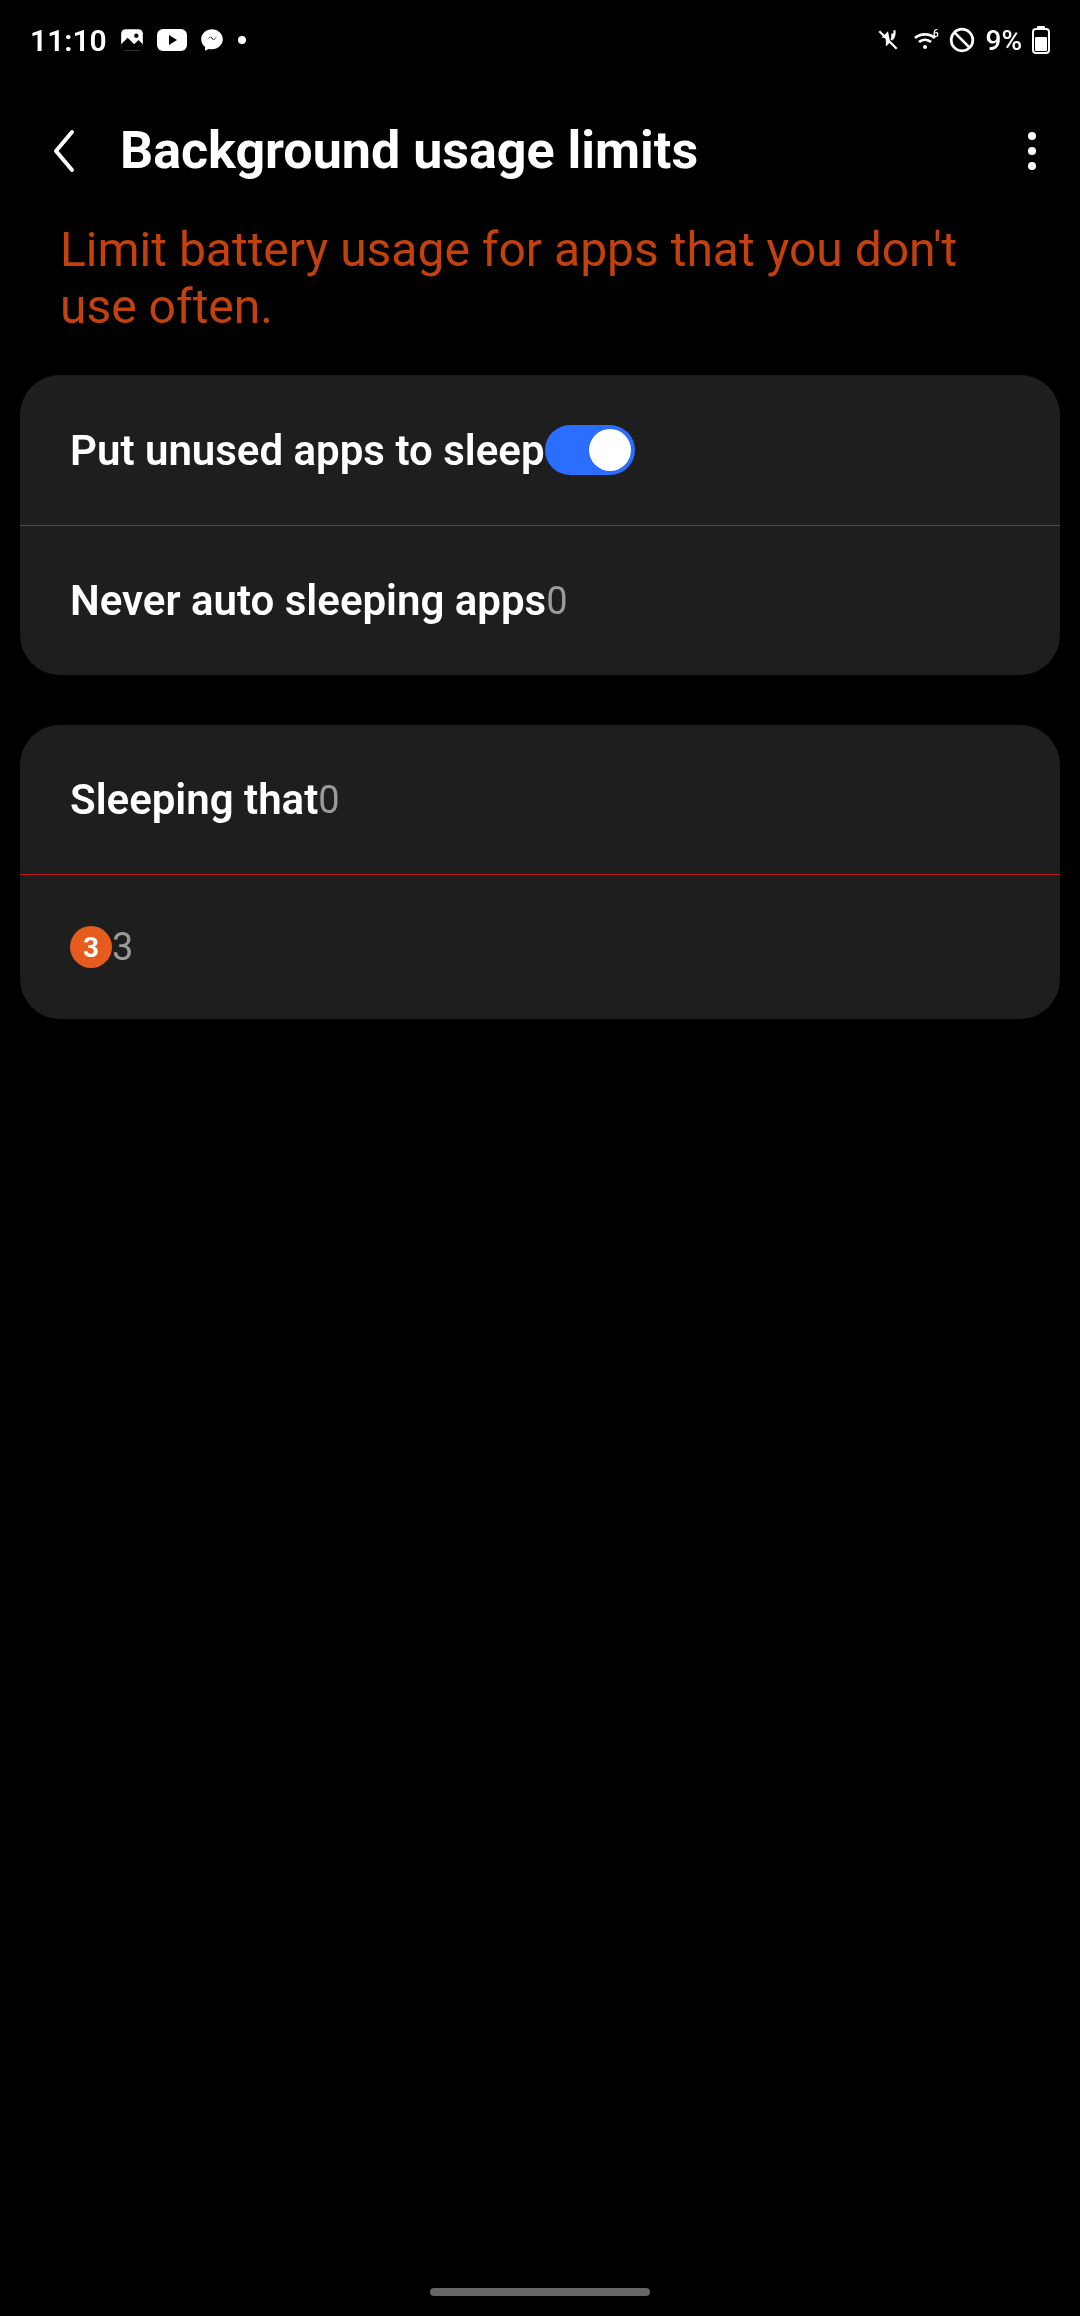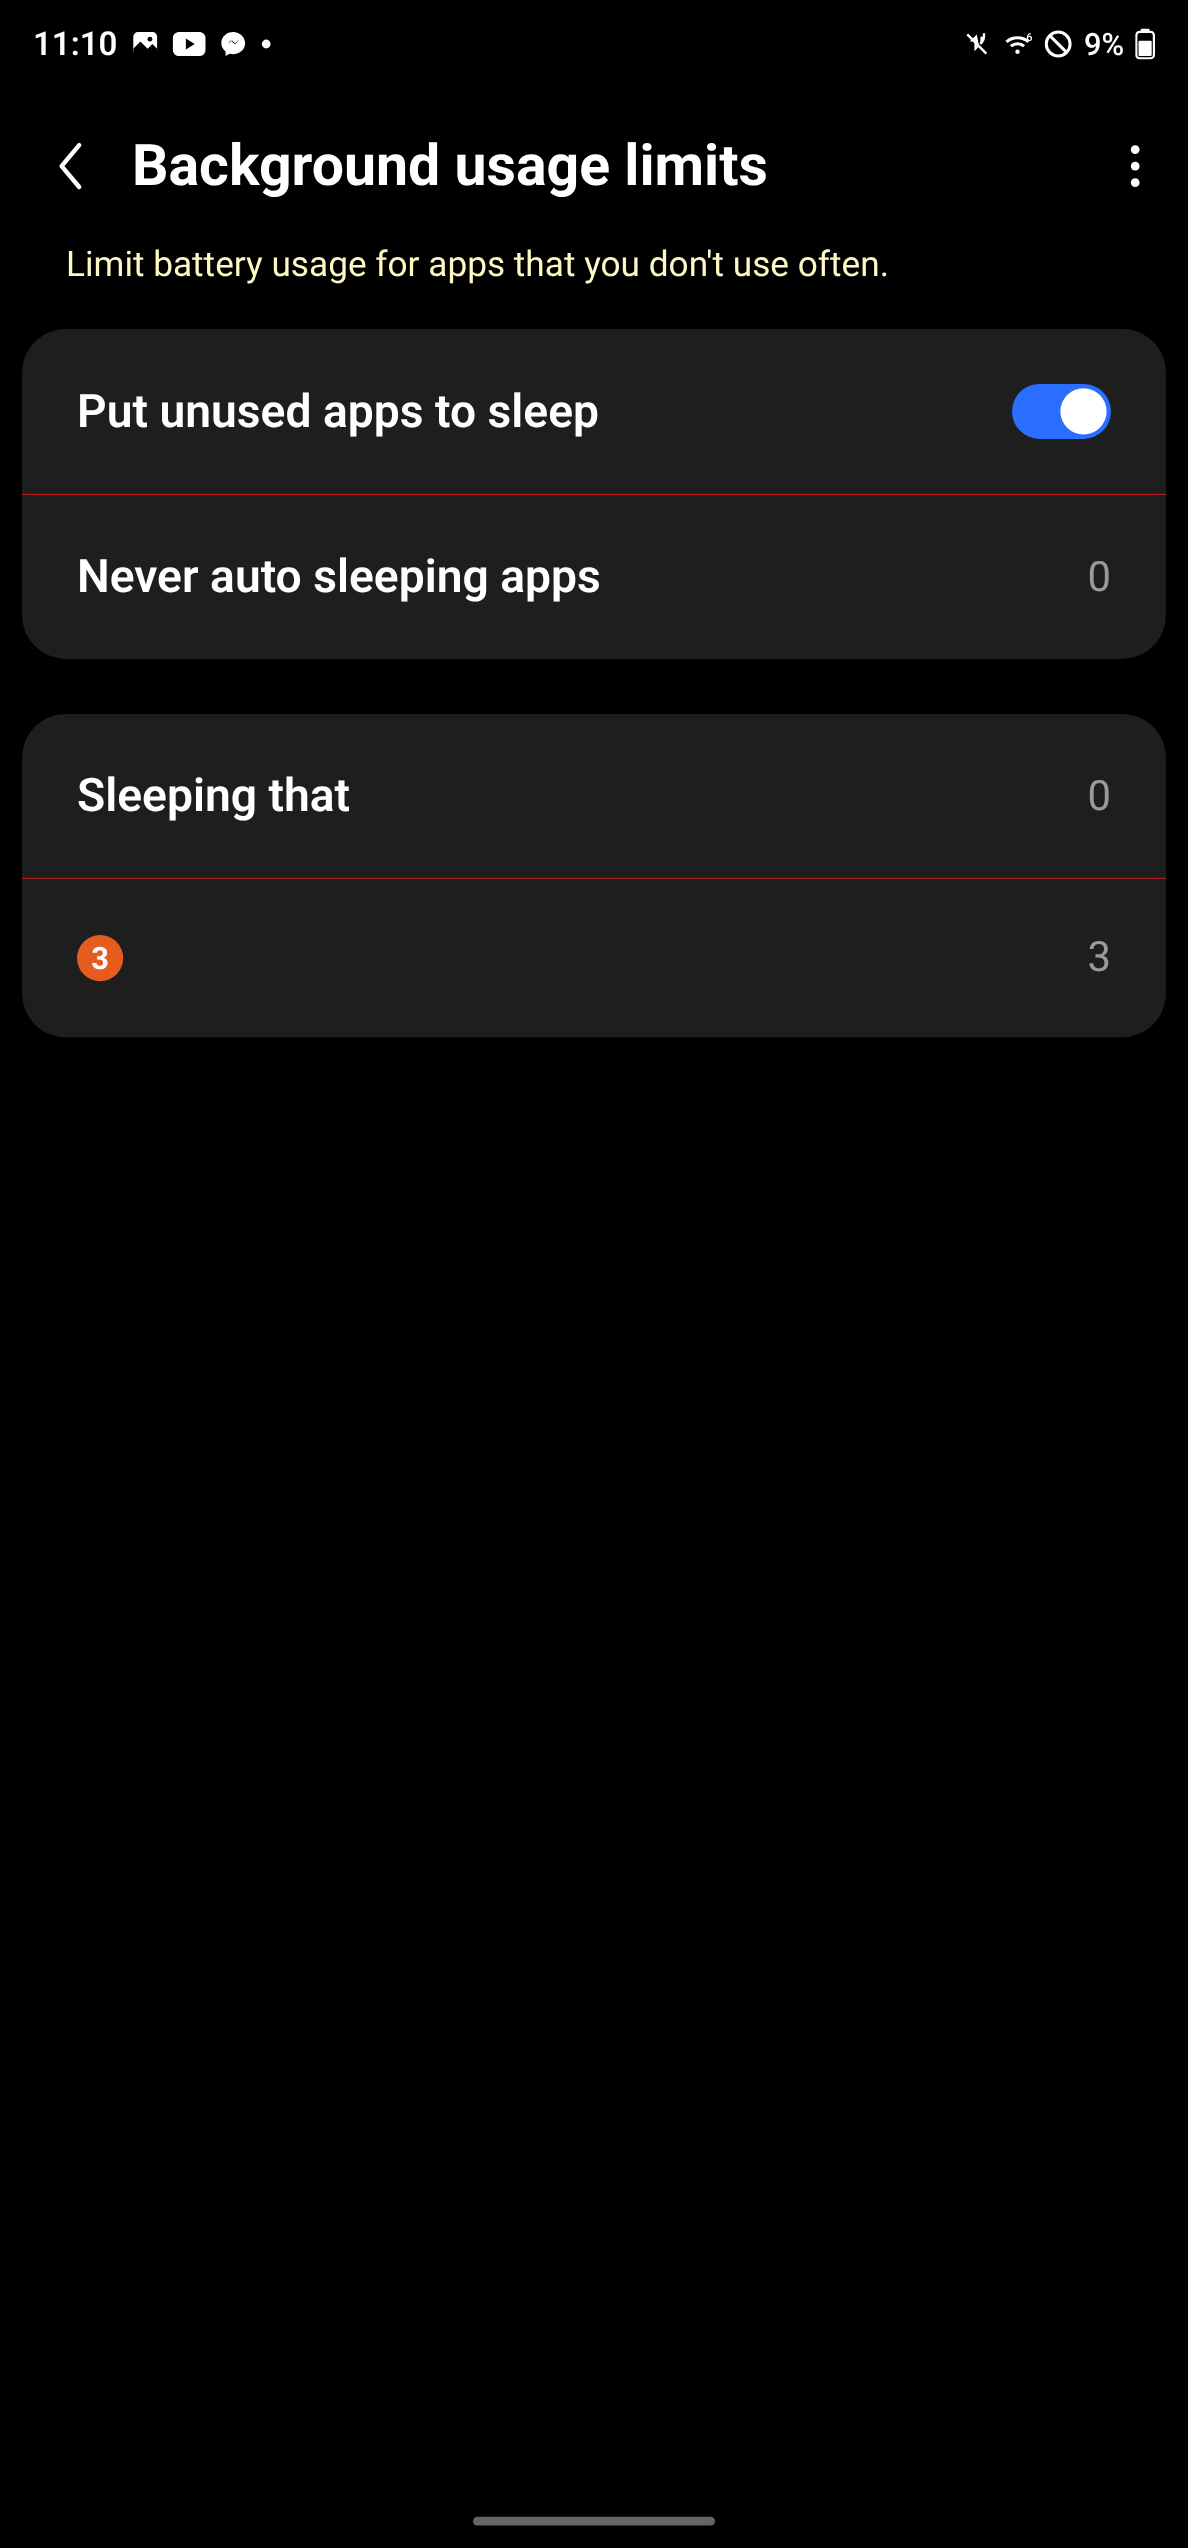--- a/index.html
+++ b/index.html
@@ -67,35 +67,34 @@
     height: 50px;
     display: flex;
     align-items: center;
     justify-content: center;
     cursor: pointer;
   }
 
   
   .subtitle {
     padding: 20px 60px 40px 60px;
-    font-size: 32px;
-    color: #fef9c3;
+    font-size: 48px;
+    color: #c2410c;
   }
 
   
   .card {
     background: #1e1e1e;
     border-radius: 40px;
     margin: 0 20px 50px 20px;
     overflow: hidden;
   }
   .card-row {
     display: flex;
     align-items: center;
-    justify-content: space-between;
     padding: 50px 50px;
     cursor: pointer;
   }
   .card-row + .card-row {
     border-top: 1px solid #b91c1c;
   }
   .row-label {
     font-size: 42px;
     font-weight: 600;
     display: flex;

